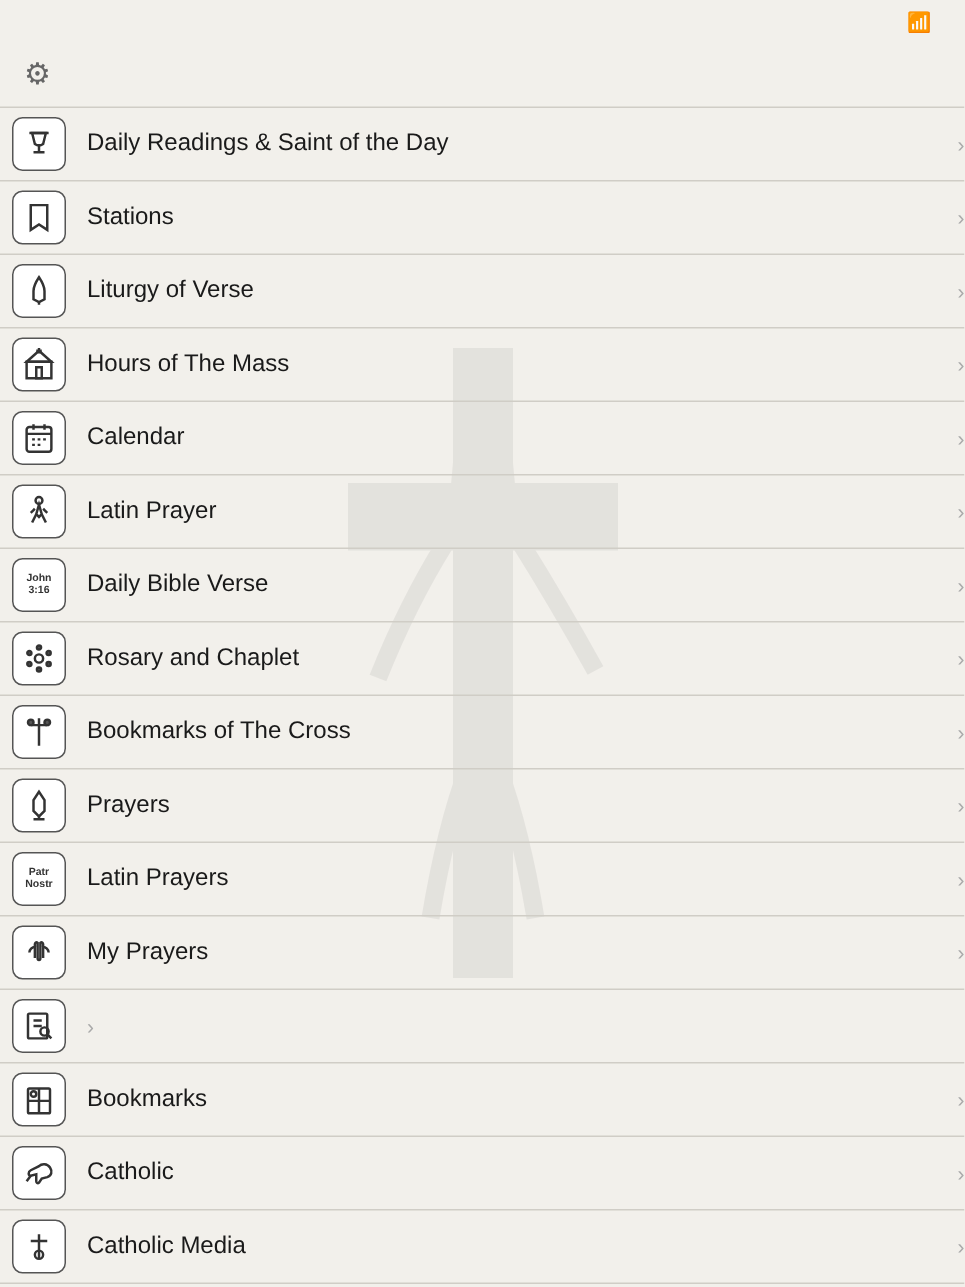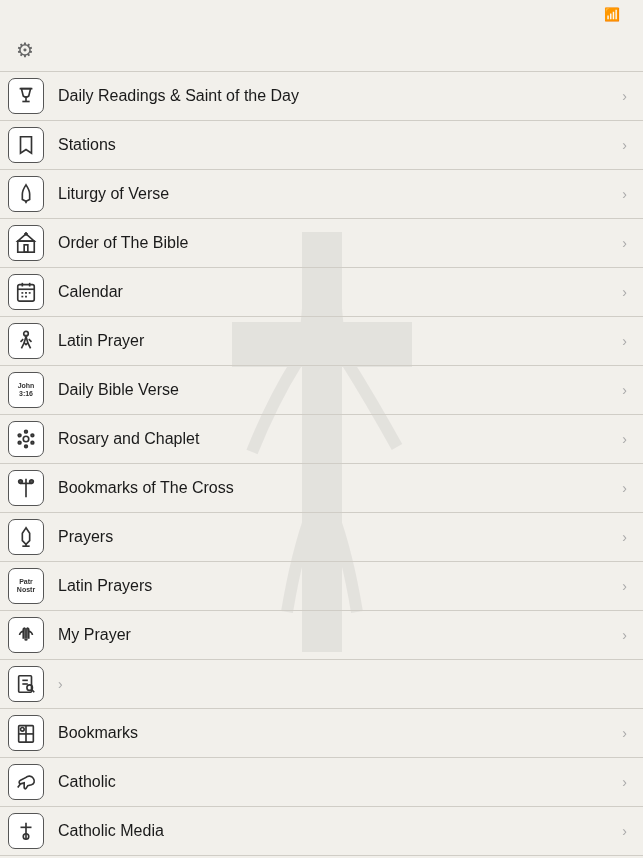--- a/index.html
+++ b/index.html
@@ -50,21 +50,21 @@
 
     
     .menu-list {
       position: relative;
       z-index: 1;
     }
     .menu-item {
       display: flex;
       align-items: center;
       min-height: 44px;
-      padding: 6px 16px 6px 8px;
+      padding: 6px 0 6px 8px;
       border-bottom: 1px solid #d0cdc6;
       background: transparent;
       cursor: pointer;
     }
 
     .icon-box {
       width: 36px;
       height: 36px;
       border: 1.5px solid #555;
       border-radius: 7px;
@@ -169,21 +169,21 @@
     <div class="menu-item">
     <div class="icon-box">
       <svg viewBox="0 0 24 24" fill="none" stroke="#333" stroke-width="1.8">
           <rect x="3" y="10" width="18" height="12"></rect>
           <path d="M12 2 L3 10 L21 10 Z"></path>
           <rect x="10" y="14" width="4" height="8"></rect>
           <line x1="12" y1="0" x2="12" y2="4"></line>
           <line x1="10" y1="2" x2="14" y2="2"></line>
         </svg>
     </div>
-    <span class="item-label">Order of The Bible</span>
+    <span class="item-label">Hours of The Mass</span>
     <span class="chevron">›</span>
   </div>
     <div class="menu-item">
     <div class="icon-box">
       <svg viewBox="0 0 24 24" fill="none" stroke="#333" stroke-width="1.8">
           <rect x="3" y="4" width="18" height="18" rx="2"></rect>
           <line x1="3" y1="9" x2="21" y2="9"></line>
           <line x1="8" y1="2" x2="8" y2="6"></line>
           <line x1="16" y1="2" x2="16" y2="6"></line>
           <line x1="7" y1="13" x2="9" y2="13"></line>
@@ -265,21 +265,21 @@
     <div class="menu-item">
     <div class="icon-box">
       <svg viewBox="0 0 24 24" fill="none" stroke="#333" stroke-width="1.8">
           <path d="M5 12 C5 10 7 8 9 8 L9 16"></path>
           <path d="M19 12 C19 10 17 8 15 8 L15 16"></path>
           <path d="M9 8 L9 6 C9 5 10 4 11 5 L11 16"></path>
           <path d="M15 8 L15 6 C15 5 14 4 13 5 L13 16"></path>
           <path d="M11 16 C11 18 13 18 13 16"></path>
         </svg>
     </div>
-    <span class="item-label">My Prayer</span>
+    <span class="item-label">My Prayers</span>
     <span class="chevron">›</span>
   </div>
     <div class="menu-item">
     <div class="icon-box">
       <svg viewBox="0 0 24 24" fill="none" stroke="#333" stroke-width="1.8">
           <rect x="4" y="3" width="14" height="18" rx="1"></rect>
           <line x1="8" y1="8" x2="14" y2="8"></line>
           <line x1="8" y1="12" x2="14" y2="12"></line>
           <circle cx="16" cy="16" r="3"></circle>
           <line x1="18.5" y1="18.5" x2="21" y2="21"></line>

